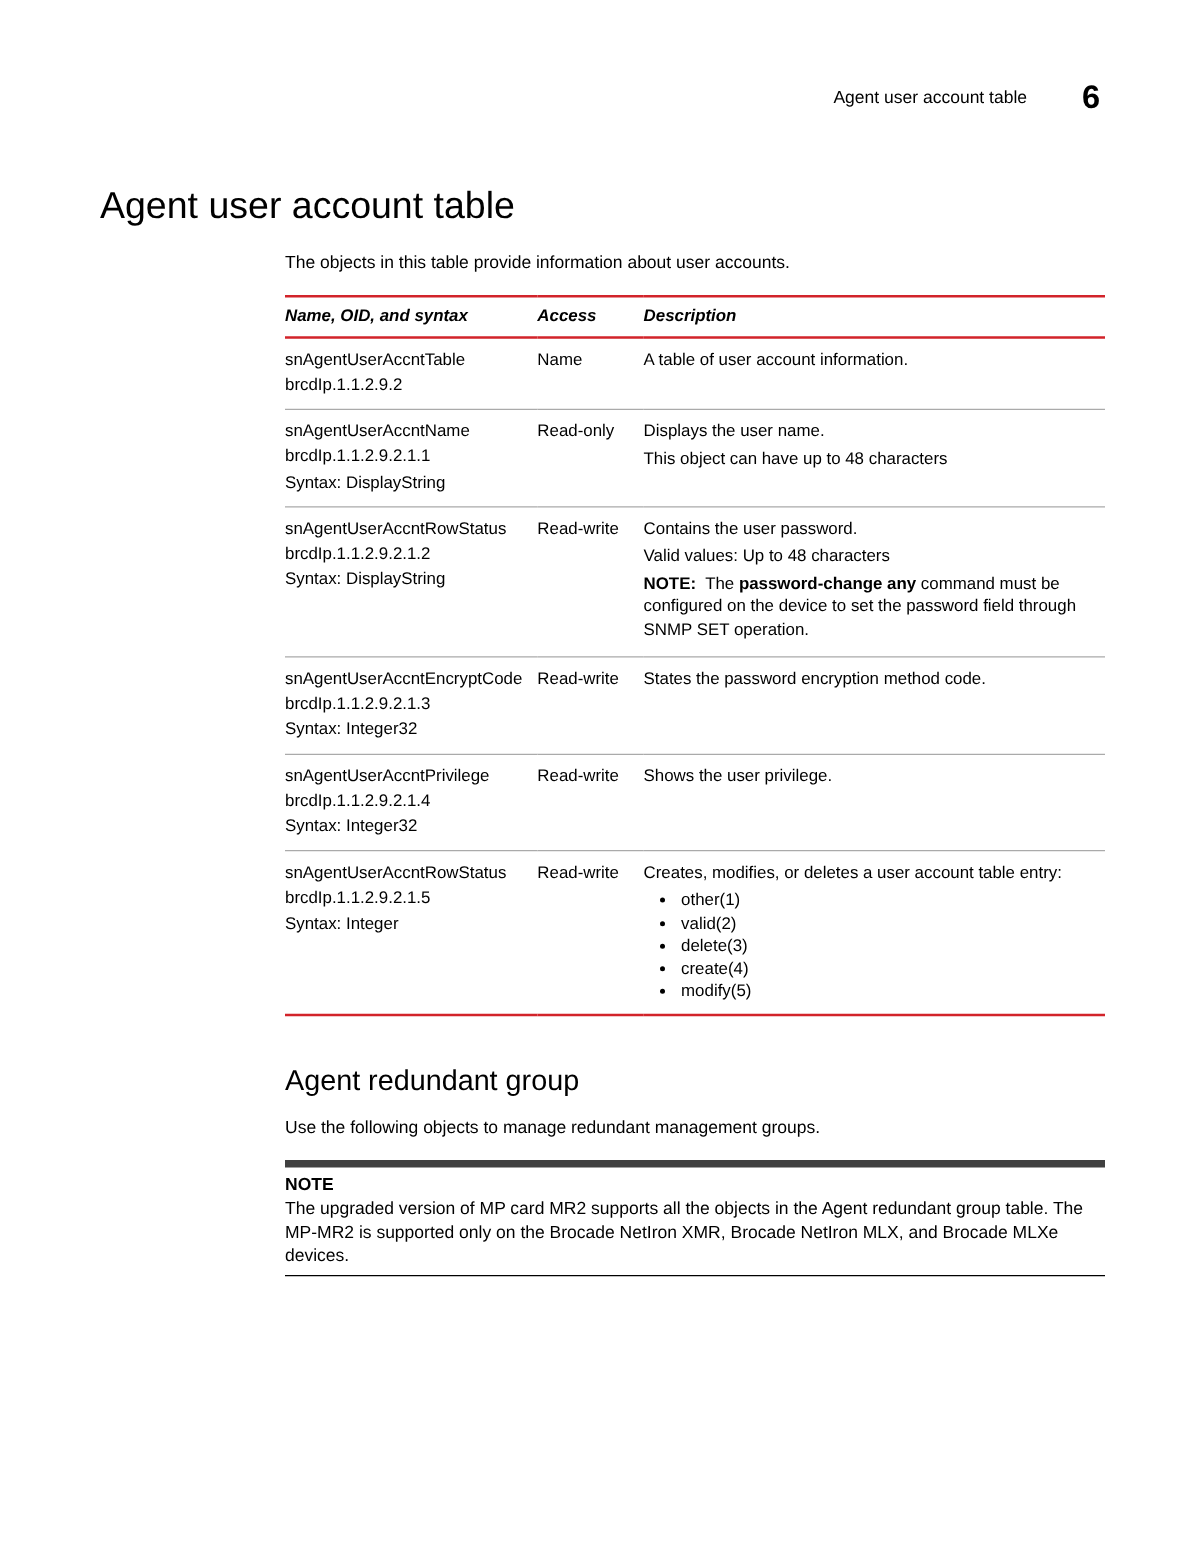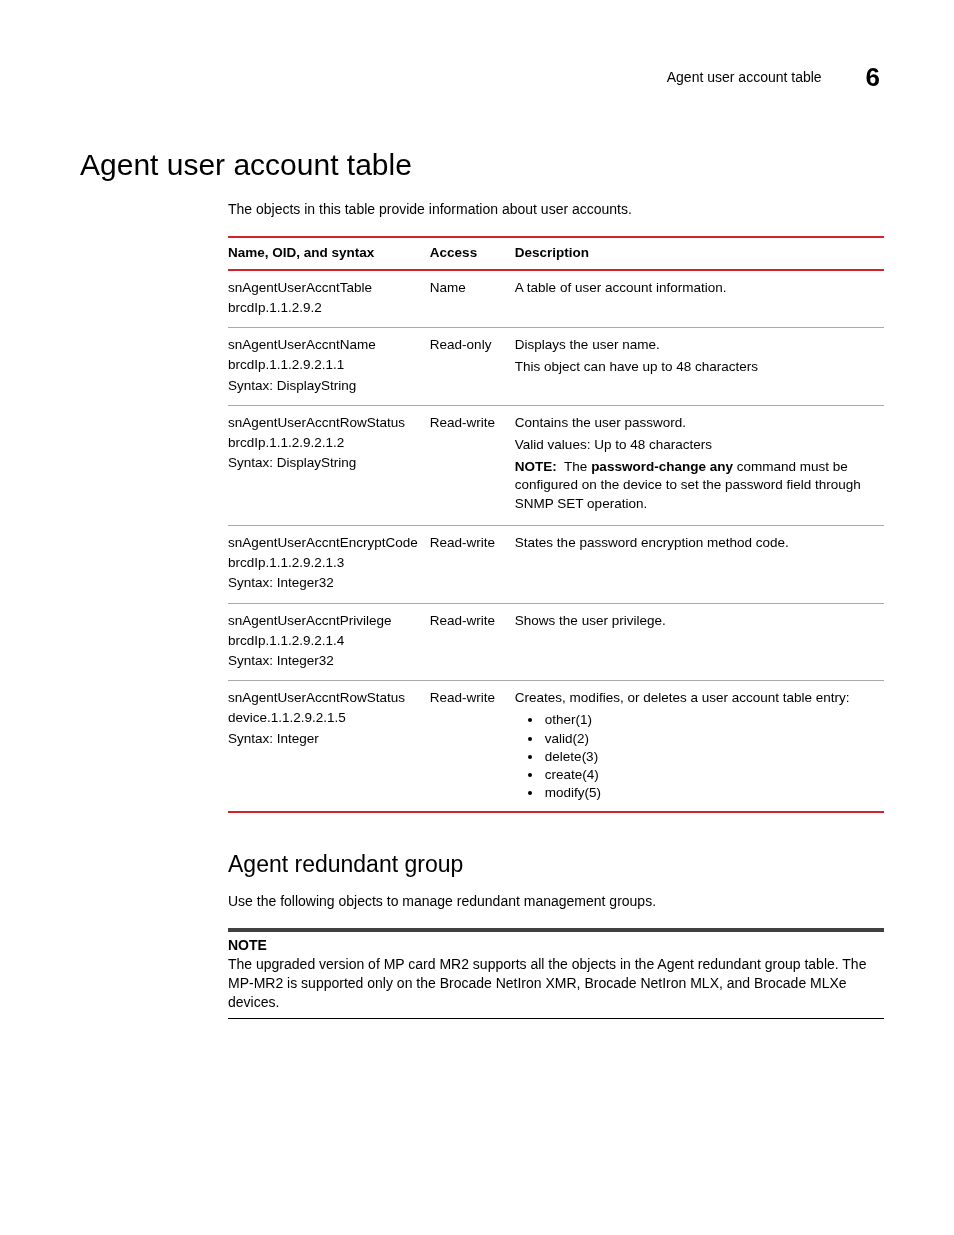--- a/index.html
+++ b/index.html
@@ -45,20 +45,21 @@
     margin: 0 0 18px 0;
   }
   table.mib {
     border-collapse: collapse;
     width: 100%;
     font-size: 13.5px;
   }
   table.mib thead tr {
     border-top: 2px solid #d2232a;
     border-bottom: 2px solid #d2232a;
+    font-style: italic;
   }
   table.mib th {
     text-align: left;
     font-weight: bold;
     font-family: "Arial Narrow", Arial, sans-serif;
     font-stretch: condensed;
     padding: 6px 10px 6px 0;
     font-size: 13.5px;
   }
   table.mib td {
@@ -85,21 +86,21 @@
   .note-inline { padding-left: 0px; }
   .note-inline b { font-weight: bold; }
   h2.subsection {
     font-family: "Arial Narrow", Arial, sans-serif;
     font-stretch: condensed;
     font-weight: 400;
     font-size: 23px;
     margin: 36px 0 12px 0;
   }
   .note-block {
-    border-top: 4px solid #404040;
+    border-top: 6px solid #404040;
     border-bottom: 1px solid #000;
     padding: 4px 0 6px 0;
     margin-top: 14px;
   }
   .note-block .note-label {
     font-family: "Arial Narrow", Arial, sans-serif;
     font-stretch: condensed;
     font-weight: bold;
     font-size: 14px;
   }
@@ -193,21 +194,21 @@
         </td>
         <td>Read-write</td>
         <td class="desc">
             <p>Shows the user privilege.</p>
           </td>
       </tr>
 
       <tr>
         <td class="name-lines">
           <div>snAgentUserAccntRowStatus</div>
-          <div>device.1.1.2.9.2.1.5</div>
+          <div>brcdIp.1.1.2.9.2.1.5</div>
           <div>Syntax: Integer</div>
         </td>
         <td>Read-write</td>
         <td class="desc">
           <p>Creates, modifies, or deletes a user account table entry:</p>
           <ul>
             <li>other(1)</li>
             <li>valid(2)</li>
             <li>delete(3)</li>
             <li>create(4)</li>

